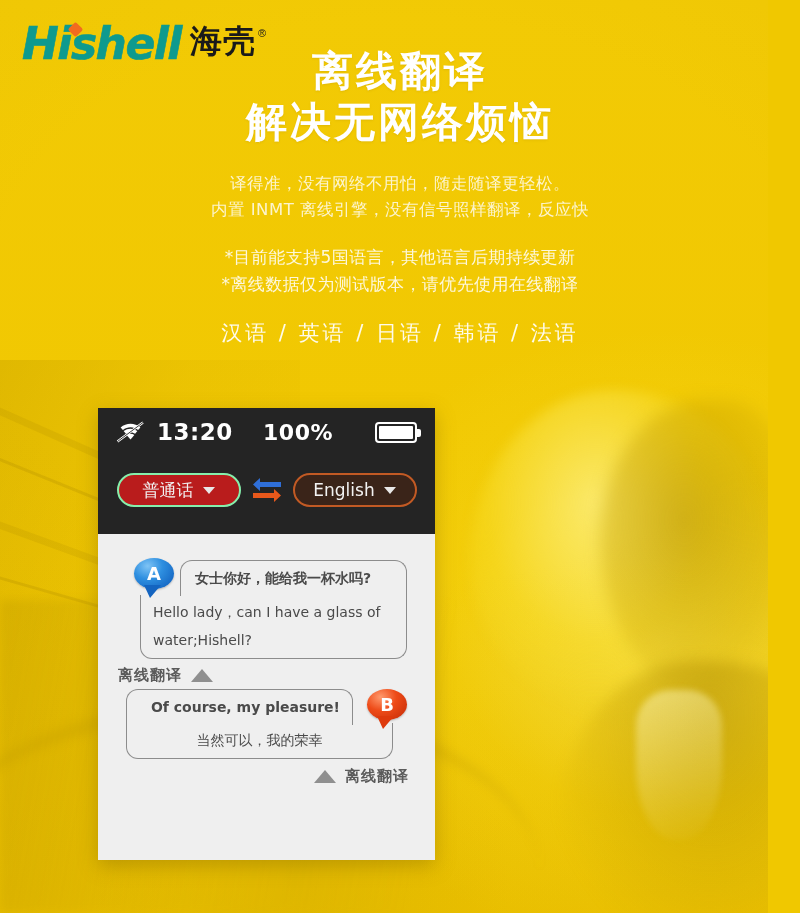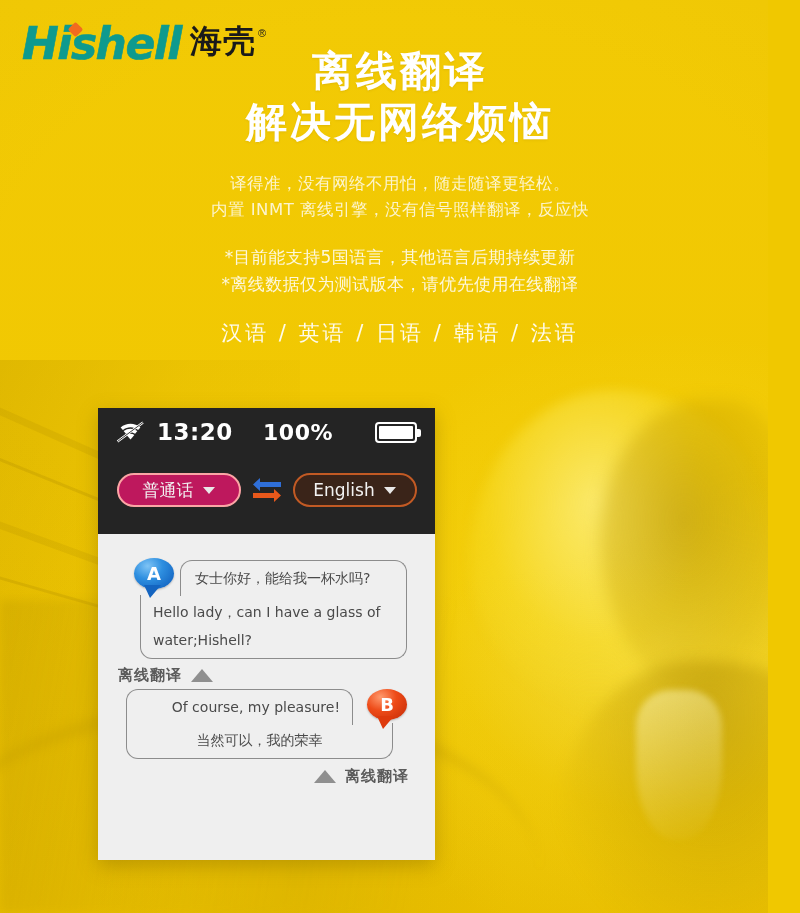--- a/index.html
+++ b/index.html
@@ -277,22 +277,22 @@
     align-items: center;
     justify-content: center;
     gap: 9px;
     font-family: "DejaVu Sans", sans-serif;
     font-size: 17px;
     color: #F2F2F2;
     box-sizing: border-box;
     padding: 0 16px;
   }
   .lang-pill.src {
-    border: 2px solid #fca5a5;
-    background: #be185d;
+    border: 2px solid #86efac;
+    background: #b91c1c;
   }
   .lang-pill.dst {
     border: 2px solid #C25A24;
     background: #3A2419;
   }
   .caret {
     width: 0; height: 0;
     border-left: 6px solid transparent;
     border-right: 6px solid transparent;
     border-top: 7px solid #E8E8E8;
@@ -316,20 +316,21 @@
   .msg {
     position: relative;
   }
   .msg + .msg { margin-top: 4px; }
 
   .bubble {
     border: 1.5px solid #8C8C8C;
     border-radius: 12px;
     background: transparent;
     box-sizing: border-box;
+    font-weight: bold;
   }
   .bubble-row {
     padding: 7px 12px;
     font-family: "DejaVu Sans", sans-serif;
     font-size: 14px;
     color: #4A4A4A;
     line-height: 1.5;
   }
   .badge {
     position: absolute;

